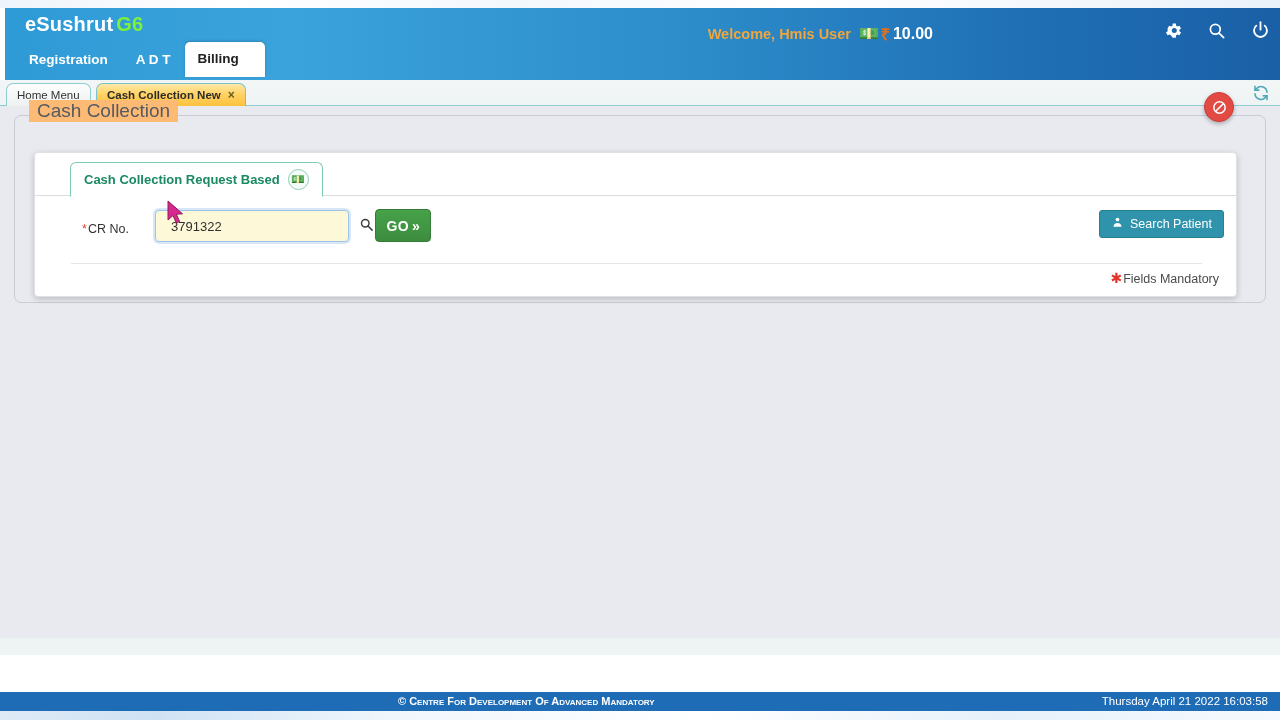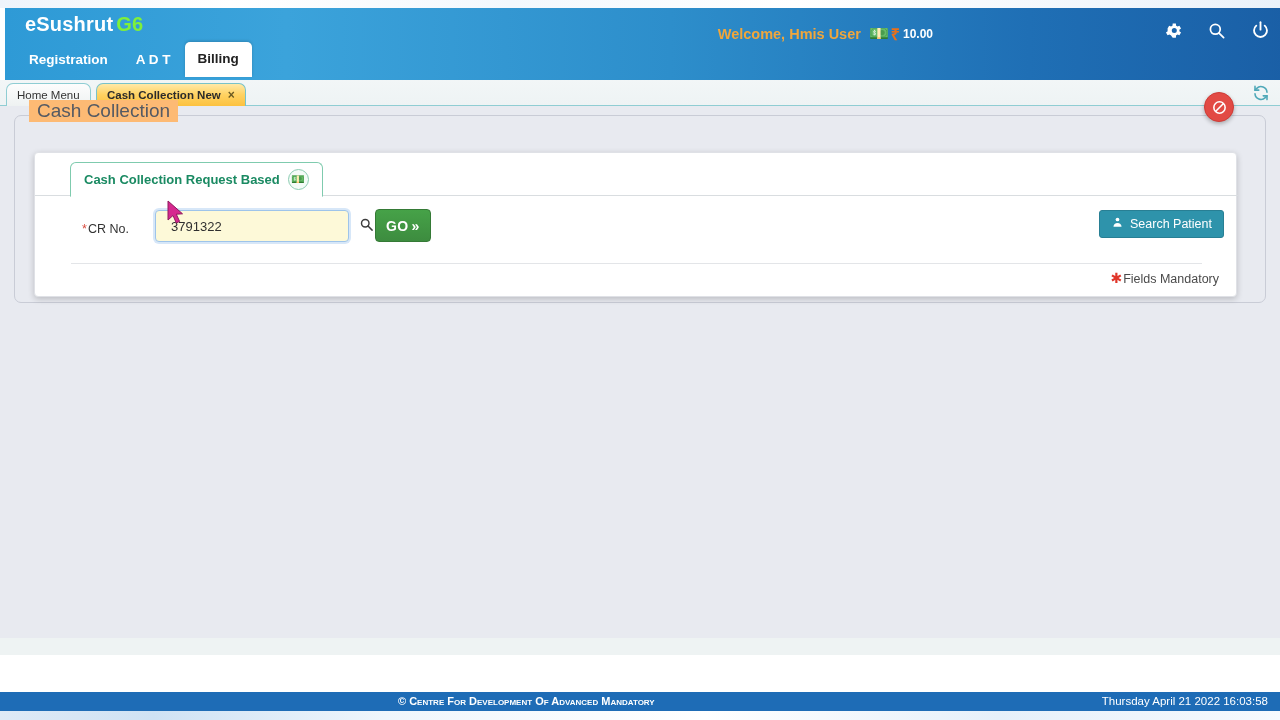--- a/index.html
+++ b/index.html
@@ -30,33 +30,33 @@
   .brand .g6 { color: #7ff03a; margin-left: 3px; }
 
   .menubar { position: absolute; left: 10px; top: 36px; display: flex; align-items: flex-start; }
   .menu-item {
     padding: 8px 14px; font-size: 13.5px; font-weight: bold; color: #ffffff;
     cursor: pointer; white-space: nowrap;
   }
   .menu-item.active {
     background: #ffffff; color: #222222; border-radius: 5px 5px 0 0;
     box-shadow: 0 -1px 3px rgba(0,0,0,.18);
-    padding: 9px 13px 11px 13px; margin-top: -2px;
+    padding: 9px 26px 11px 13px; margin-top: -2px;
   }
 
   .welcome-wrap {
     position: absolute; right: 0; top: 12px; height: 28px;
     display: flex; align-items: center; gap: 0;
   }
   .welcome-text {
     font-size: 14.5px; font-weight: bold; color: #f0a63c; white-space: nowrap;
   }
   .money-icon { font-size: 16px; margin: 0 2px 0 8px; line-height: 1; }
   .rupee { color: #e8701a; font-size: 16px; font-weight: bold; margin-right: 3px; }
-  .balance { color: #ffffff; font-size: 12px; font-weight: bold; white-space: nowrap; }
+  .balance { color: #ffffff; font-size: 16px; font-weight: bold; white-space: nowrap; }
 
   .hdr-icons {
     position: absolute; right: 14px; top: 12px; display: flex; align-items: center; gap: 24px;
   }
   .hdr-icons .ic { cursor: pointer; display: flex; align-items: center; justify-content: center; }
 
   
   .tabbar {
     position: absolute; top: 80px; left: 0; width: 1280px; height: 26px;
     background: linear-gradient(to bottom,#f2f6f7 0%,#eef3f4 100%);
@@ -143,21 +143,21 @@
     box-shadow: 0 0 0 2px #d7e7f8;
     font-size: 13px; color: #2f2f2f; padding: 0 15px;
     font-family: "Liberation Sans", sans-serif; outline: none;
   }
   .mag-ic { position: absolute; left: 324px; top: 12px; cursor: pointer; }
   .go-btn {
     position: absolute; left: 340px; top: 4px; height: 33px; min-width: 56px;
     background: linear-gradient(to bottom,#46a248,#3d8c3f);
     border: 1px solid #357a36; border-radius: 4px; color: #ffffff;
     font-size: 14px; font-weight: bold; letter-spacing: .3px;
-    display: flex; align-items: center; justify-content: flex-start; gap: 3px;
+    display: flex; align-items: center; justify-content: flex-end; gap: 3px;
     cursor: pointer; padding: 0 10px;
   }
   .search-patient {
     position: absolute; right: 14px; top: 5px; height: 28px;
     background: #2e93ab; border: 1px solid #287f94; border-radius: 3px;
     color: #ffffff; font-size: 12.5px;
     display: flex; align-items: center; gap: 6px; padding: 0 11px; cursor: pointer;
     white-space: nowrap;
   }
 

